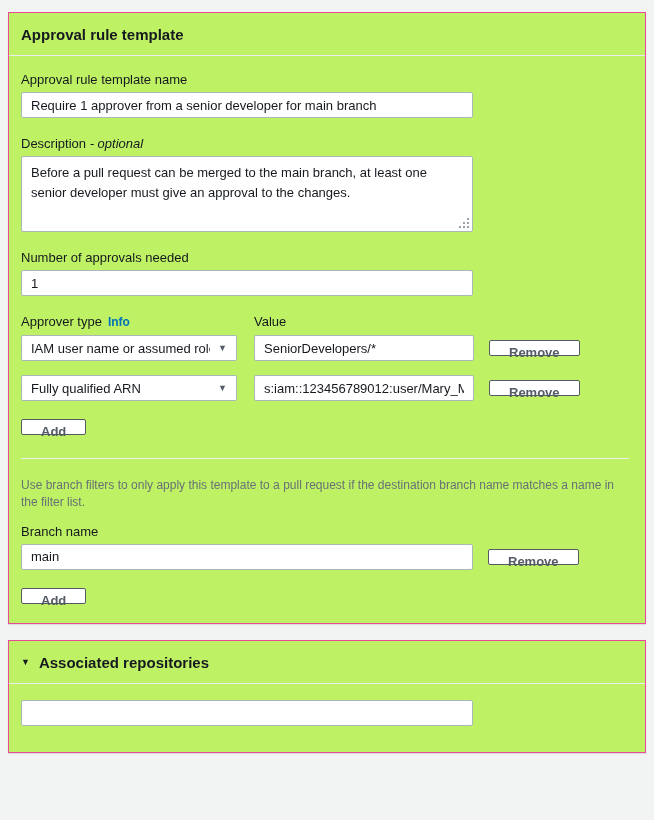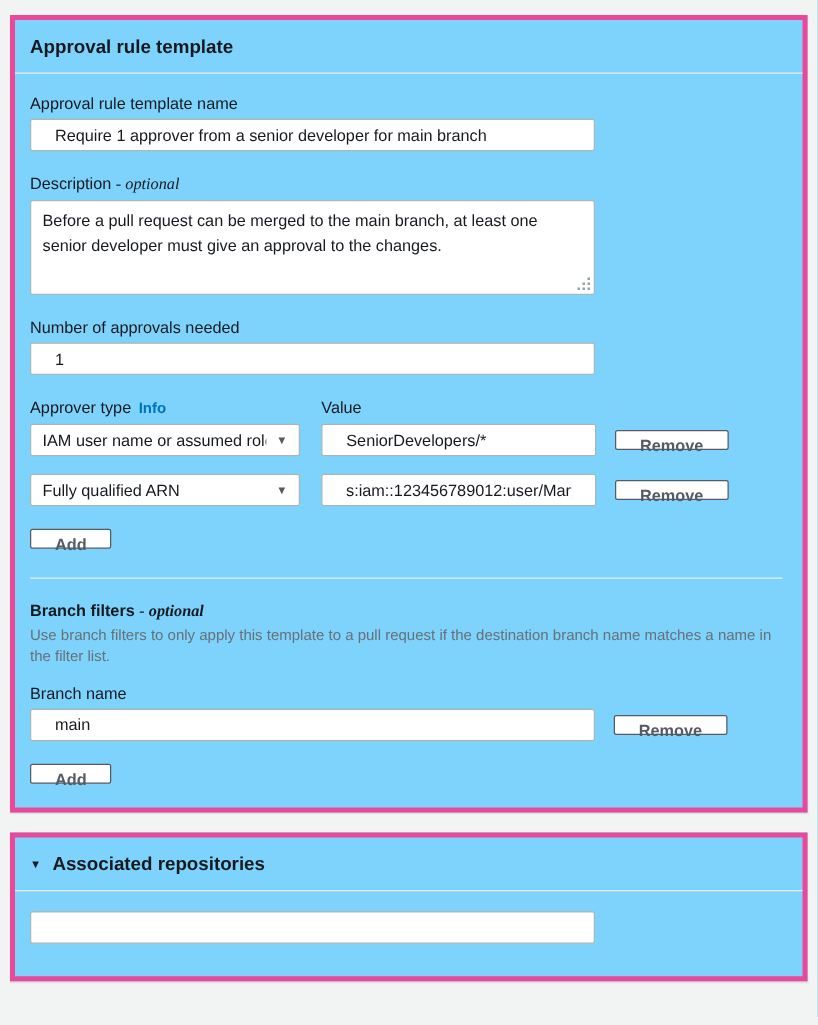--- a/index.html
+++ b/index.html
@@ -8,45 +8,45 @@
     width: 654px; height: 820px;
     background: #f2f3f3;
     font-family: "Liberation Sans", sans-serif;
     color: #16191f;
     font-size: 13px;
     -webkit-font-smoothing: antialiased;
   }
   .page { padding: 12px 8px; }
 
   .card {
-    background: #7dd3fc;
-    border: 4px solid #ec4899;
+    background: #bef264;
+    border: 1px solid #ec4899;
     box-shadow: 0 1px 1px 0 rgba(0,28,36,0.10);
     margin-bottom: 16px;
   }
   .card-header {
     padding: 13px 20px 12px 12px;
     border-bottom: 1px solid #eaeded;
     display: flex; align-items: center;
   }
   .card-title { font-size: 15px; font-weight: bold; }
   .collapse-caret { font-size: 9px; color: #16191f; margin-right: 9px; cursor: pointer; }
   .card-body { padding: 16px 16px 15px 12px; }
 
   .field { margin-bottom: 18px; }
   .field-label { display: block; font-size: 13px; color: #16191f; margin-bottom: 5px; }
-  .optional { font-style: italic; font-family: Liberation Serif, serif; }
+  .optional { font-style: italic; }
 
   .text-input {
     display: block;
     width: 452px; height: 26px;
     border: 1px solid #aab7b8; border-radius: 2px;
     background: #fff; color: #16191f;
     font-family: "Liberation Sans", sans-serif;
-    font-size: 13px; padding: 2px 19px;
+    font-size: 13px; padding: 2px 9px;
     outline: none;
   }
   .ta-wrap { position: relative; width: 452px; }
   textarea.text-area {
     display: block;
     width: 452px; height: 76px;
     border: 1px solid #aab7b8; border-radius: 2px;
     background: #fff; color: #16191f;
     font-family: "Liberation Sans", sans-serif;
     font-size: 13px; padding: 6px 9px;
@@ -158,21 +158,20 @@
         </div>
         <input class="text-input" type="text" value="s:iam::123456789012:user/Mary_Major" style="">
         <button class="btn row-remove">Remove</button>
       </div>
 
       <button class="btn add-btn">Add</button>
 
       <hr class="divider">
 
       
-      <div class="section-label"><span>Branch filters</span> <span class="optional">- optional</span></div>
       <div class="helper-text" style="margin-bottom:12px">Use branch filters to only apply this template to a pull request if the destination branch name matches a name in the filter list.</div>
 
       <label class="field-label">Branch name</label>
       <div class="branch-row">
         <input class="text-input" type="text" value="main" style="">
         <button class="btn row-remove">Remove</button>
       </div>
 
       <button class="btn">Add</button>
 

